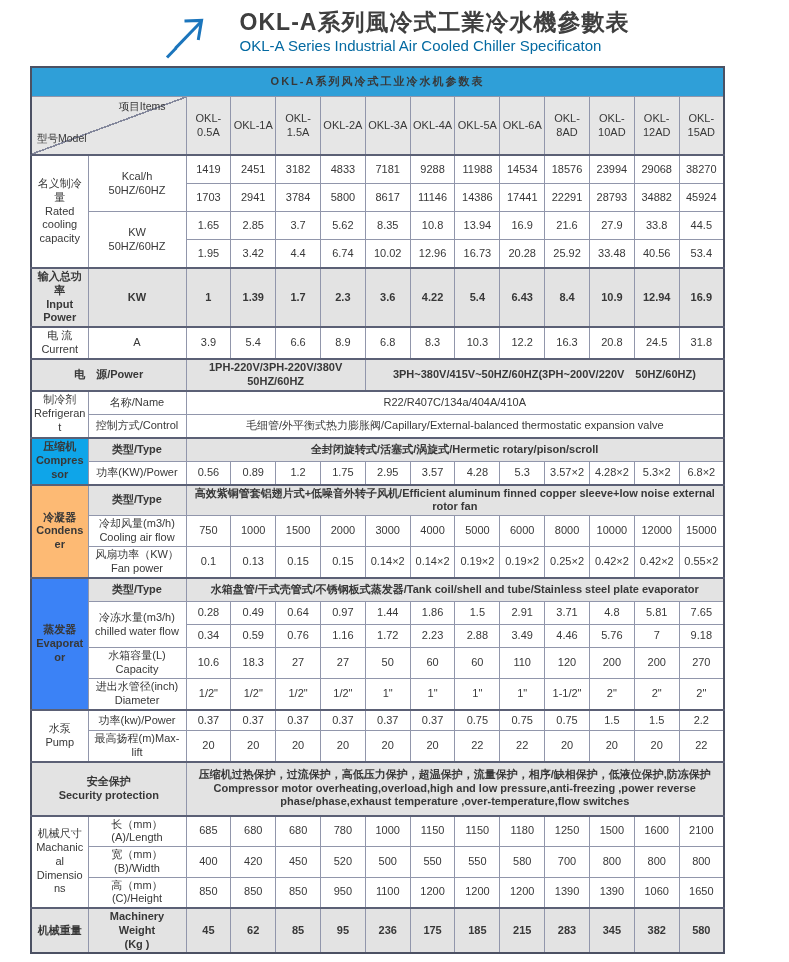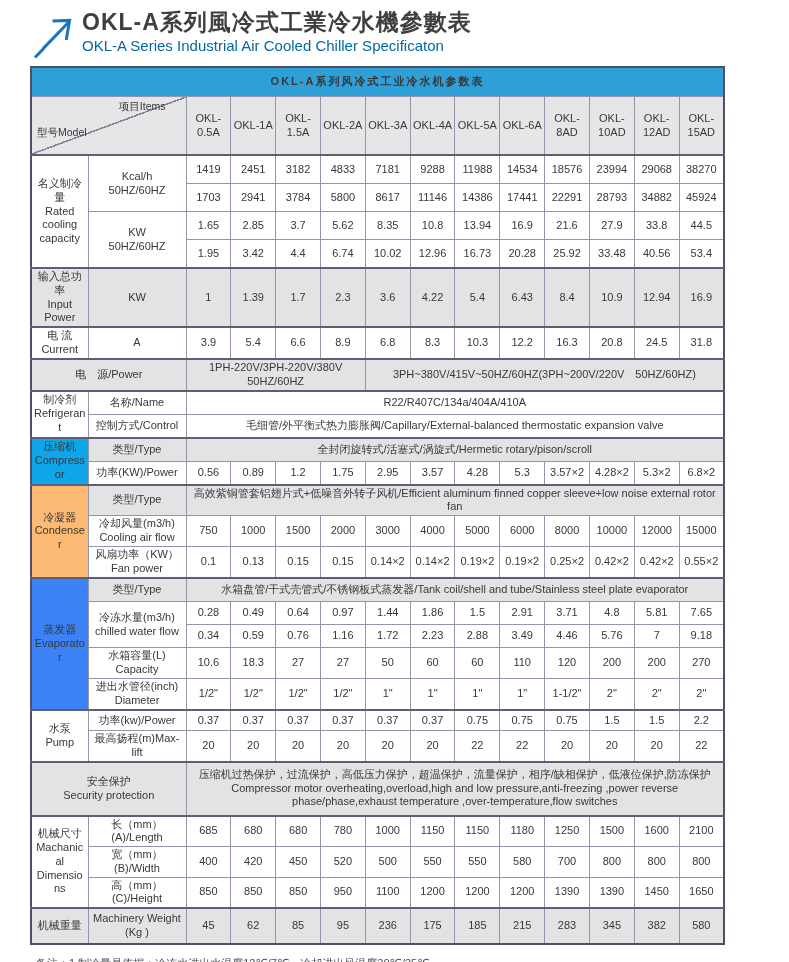--- a/index.html
+++ b/index.html
@@ -4,56 +4,56 @@
 <style>
   html,body{margin:0;padding:0;}
   body{
     width:789px;height:962px;overflow:hidden;background:#ffffff;
     font-family:"Liberation Sans","DejaVu Sans",sans-serif;color:#3a3a3a;
     -webkit-font-smoothing:antialiased;
   }
   .page{padding:8px 28px 0 30px;}
 
   
-  .doc-header{display:flex;align-items:flex-start;gap:2px;height:58px;}
+  .doc-header{display:flex;align-items:flex-start;gap:28px;height:58px;justify-content:center;}
   .logo{width:50px;height:50px;flex:0 0 auto;margin-top:2px;}
   .titles{display:flex;flex-direction:column;}
   .title-zh{font-size:23px;font-weight:bold;color:#3f3f3f;letter-spacing:1px;line-height:1.25;}
   .title-en{font-size:15px;color:#0369a1;line-height:1.2;}
 
   
   table.spec{
     width:695px;border-collapse:collapse;table-layout:fixed;margin-top:0;
     border:2px solid #4c5163;
   }
   table.spec td{
     border:1px solid #9196ab;font-size:11px;line-height:1.25;
     text-align:center;vertical-align:middle;padding:1px 2px;color:#383838;
     word-break:break-word;white-space:pre-line;overflow:hidden;
   }
   tr.sec td{border-top:2px solid #5b6075;}
   td.banner{
     background:#2f9fd8;color:#ffffff;font-size:17px;font-weight:bold;
     height:26px;letter-spacing:2px;border:1px solid #2f9fd8;
   }
-  td.gray, tr.grayrow td{background:#e3e3e3;}
+  td.gray, tr.grayrow td{background:#e3e3e3;font-weight:bold;}
   td.hdr{background:#e6e6e6;height:25px;}
   td.small{font-size:10.5px;}
   td.left{text-align:left;padding:3px 8px;}
   .h25 td{height:25px;} .h28 td{height:28px;} .h21 td{height:21px;}
   .h20 td{height:20px;} .h17 td{height:17px;} .h50 td{height:50px;}
   .h32 td{height:32px;} .h26 td{height:26px;}
 
   
   td.diag{position:relative;background:#e6e6e6;padding:0;}
   td.diag .dline{
     position:absolute;inset:0;
     background:linear-gradient(to bottom right,transparent calc(50% - 0.8px),#84889c calc(50% - 0.8px),#84889c calc(50% + 0.8px),transparent calc(50% + 0.8px));
   }
-  td.diag .corner-model{position:absolute;left:5px;bottom:15px;font-size:10.5px;}
+  td.diag .corner-model{position:absolute;left:5px;bottom:9px;font-size:10.5px;}
   td.diag .corner-items{position:absolute;right:20px;top:3px;font-size:10.5px;}
 
   
   .notes-zh{margin-top:11px;font-size:11px;color:#4c4c4c;line-height:1.38;}
   .notes-zh .n1{padding-left:6px;}
 </style>
 </head>
 <body>
 
 <div class="page">
@@ -428,21 +428,21 @@
       <td>850</td>
           <td>850</td>
           <td>850</td>
           <td>950</td>
           <td>1100</td>
           <td>1200</td>
           <td>1200</td>
           <td>1200</td>
           <td>1390</td>
           <td>1390</td>
-          <td>1450</td>
+          <td>1060</td>
           <td>1650</td>
         </tr>
 
       <tr class="sec grayrow h32">
         <td>机械重量</td>
         <td>Machinery Weight
 (Kg )</td>
       <td>45</td>
           <td>62</td>
           <td>85</td>

